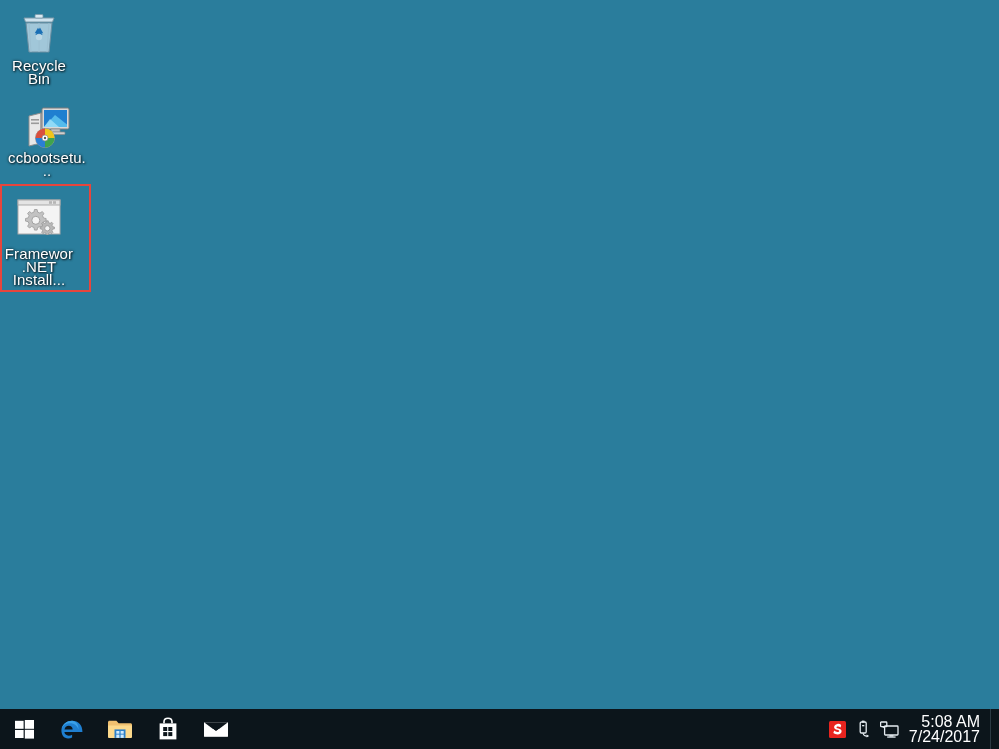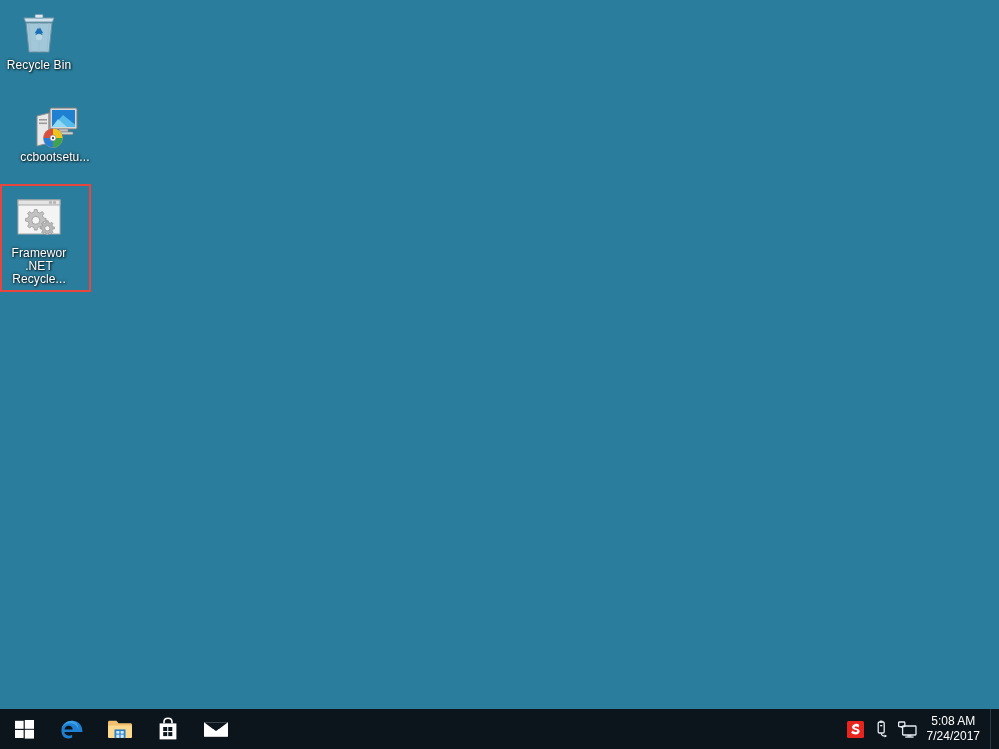--- a/index.html
+++ b/index.html
@@ -33,21 +33,21 @@
   }
   .icon-art {
     width: 78px;
     height: 48px;
     position: relative;
     margin: 0 auto;
   }
   .icon-label {
     margin-top: 3px;
     color: #ffffff;
-    font-size: 12px;
+    font-size: 15px;
     line-height: 13px;
     text-shadow: 0 0 3px rgba(0,0,0,0.85), 1px 1px 2px rgba(0,0,0,0.7);
     word-wrap: break-word;
     letter-spacing: 0.1px;
   }
 
   
   .rb-wrap { position:absolute; left:50%; top:2px; transform:translateX(-50%); }
   
   .cc-wrap { position:absolute; left:50%; top:0px; transform:translateX(-50%); }
@@ -100,23 +100,23 @@
   .tray-icon {
     width: 26px;
     height: 40px;
     display: flex;
     align-items: center;
     justify-content: center;
     cursor: default;
   }
   #clock {
     color: #ffffff;
-    font-size: 12px;
+    font-size: 16px;
     line-height: 15px;
-    text-align: center;
+    text-align: right;
     padding: 0 10px 0 6px;
     cursor: default;
     white-space: nowrap;
   }
   #show-desktop {
     width: 6px;
     height: 40px;
     border-left: 1px solid #2c3a43;
   }
 </style>
@@ -143,21 +143,21 @@
             <path d="M17.2 27.5 L20.5 33.3 L14 33.3 Z" transform="rotate(120 22 27.5)"></path>
             <path d="M26.8 27.5 L30.1 33.3 L23.6 33.3 Z" transform="rotate(-120 22 27.5)"></path>
           </g>
           <circle cx="22" cy="27" r="3.2" fill="#bcd8e6" fill-opacity="0.9"></circle>
         </svg>
       </div>
     </div>
     <div class="icon-label">Recycle Bin</div>
   </div>
 
-  <div class="icon-cell" style="left:16px; top:100px;">
+  <div class="icon-cell" style="left:8px; top:100px;">
     <div class="icon-art">
       <div class="cc-wrap">
         <svg width="52" height="50" viewBox="0 0 52 50">
 
           <path d="M8 16 L20 13 L20 43 L8 46 Z" fill="#e8e8e8" stroke="#8f8f8f" stroke-width="1"></path>
           <path d="M20 13 L26 14.5 L26 44.5 L20 43 Z" fill="#c9c9c9" stroke="#8f8f8f" stroke-width="1"></path>
           <rect x="10" y="19" width="8" height="1.6" fill="#9a9a9a"></rect>
           <rect x="10" y="22.5" width="8" height="1.6" fill="#9a9a9a"></rect>
 
           <rect x="21" y="8" width="27" height="21" rx="1.5" fill="#d9d9d9" stroke="#7d7d7d" stroke-width="1"></rect>
@@ -196,21 +196,21 @@
 
           <g fill="#b8b8b8" stroke="#949494" stroke-width="0.7">
             <path d="M29.4 21.8 l1.8 0 l0.38 1.8 l1.6 0.7 l1.52 -1.04 l1.28 1.28 l-1.04 1.52 l0.7 1.6 l1.8 0.38 l0 1.8 l-1.8 0.38 l-0.7 1.6 l1.04 1.52 l-1.28 1.28 l-1.52 -1.04 l-1.6 0.7 l-0.38 1.8 l-1.8 0 l-0.38 -1.8 l-1.6 -0.7 l-1.52 1.04 l-1.28 -1.28 l1.04 -1.52 l-0.7 -1.6 l-1.8 -0.38 l0 -1.8 l1.8 -0.38 l0.7 -1.6 l-1.04 -1.52 l1.28 -1.28 l1.52 1.04 l1.6 -0.7 Z"></path>
           </g>
           <circle cx="30.3" cy="29.3" r="2.6" fill="#f4f4f4" stroke="#949494" stroke-width="0.8"></circle>
         </svg>
       </div>
     </div>
     <div class="icon-label">
       <div>Framewor .NET</div>
-      <div>Recycle...</div>
+      <div>Install...</div>
     </div>
   </div>
 
   <div id="annot-rect"></div>
 
   <div id="taskbar">
 
     <div class="tb-left">
 
       <div class="tb-btn">

